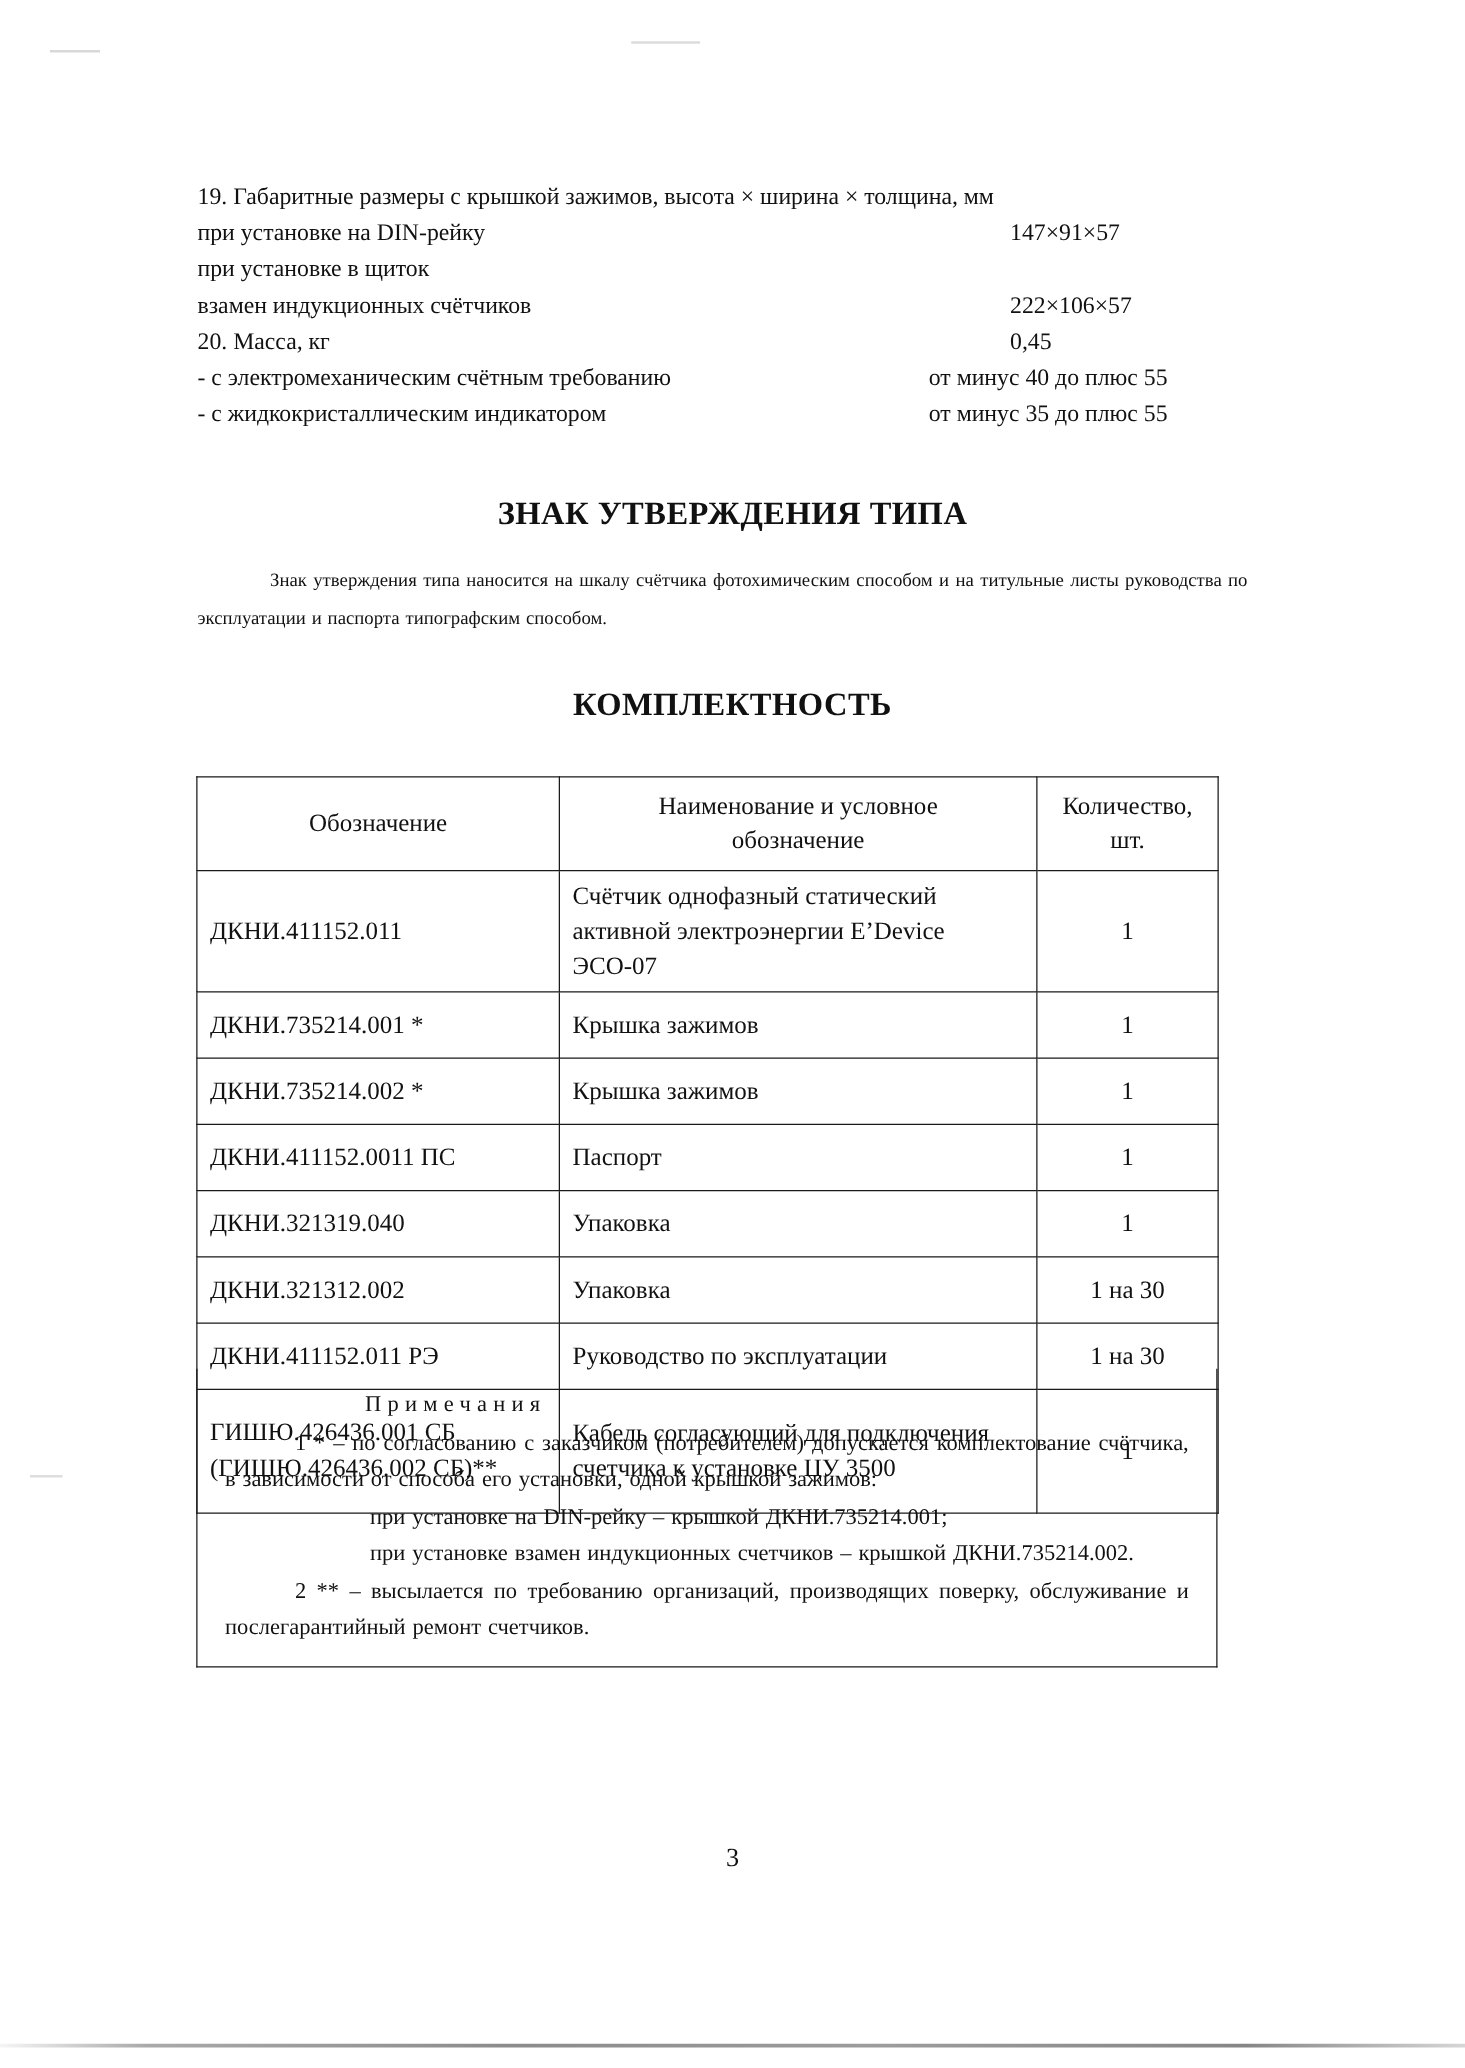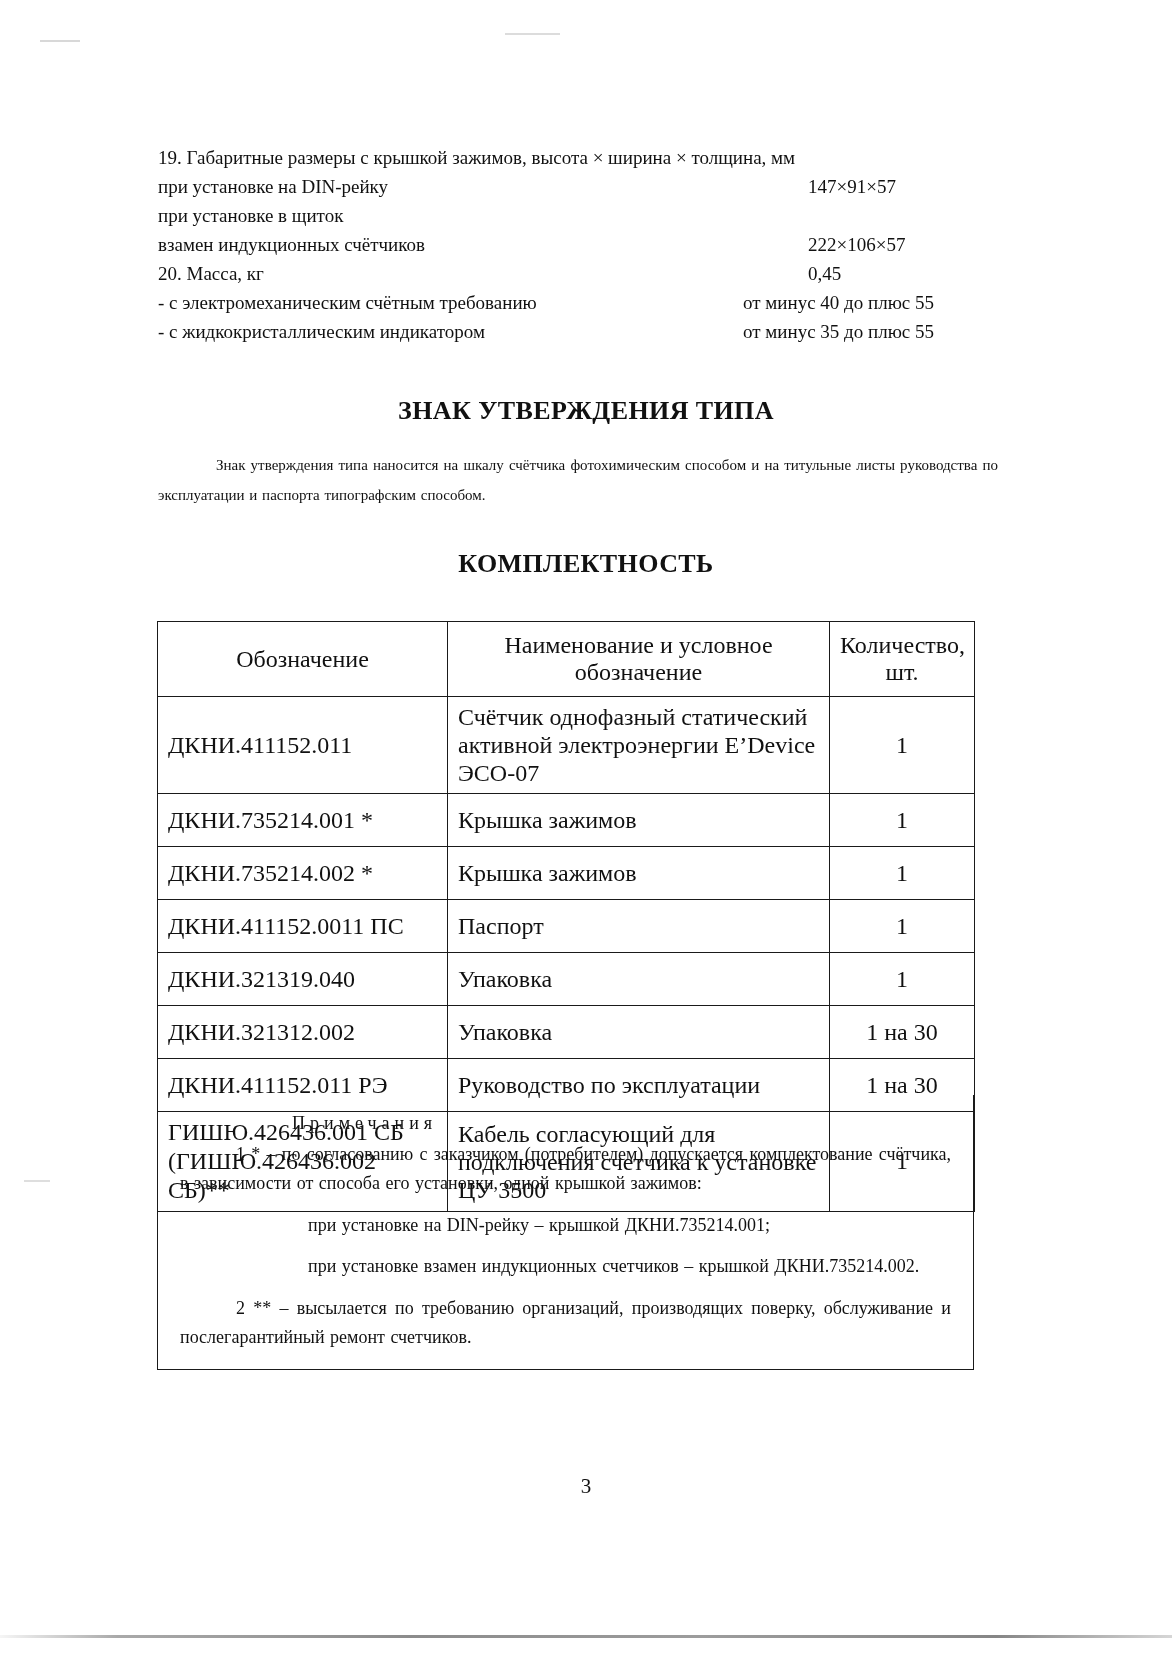--- a/index.html
+++ b/index.html
@@ -106,21 +106,21 @@
   }
 
   
   .kit-table {
     position: absolute;
     left: 157px;
     top: 621px;
     width: 817px;
     border-collapse: collapse;
     table-layout: fixed;
-    font-size: 24px;
+    font-size: 20px;
   }
   .kit-table td, .kit-table th {
     border: 1.6px solid #1a1a1a;
     vertical-align: middle;
     padding: 6px 10px;
     font-weight: normal;
   }
   .col-des { width: 290px; }
   .col-name { width: 382px; }
   .col-qty  { width: 145px; }
@@ -169,21 +169,21 @@
   .note-p {
     text-align: justify;
     text-indent: 56px;
     word-spacing: 1px;
     margin: 0;
   }
   .note-sub {
     text-align: justify;
     text-indent: 116px;
     word-spacing: 1px;
-    margin: 12px;
+    margin: 0;
   }
 
   
   .page-number {
     position: absolute;
     top: 1474px;
     width: 1172px;
     text-align: center;
     font-size: 21px;
   }

